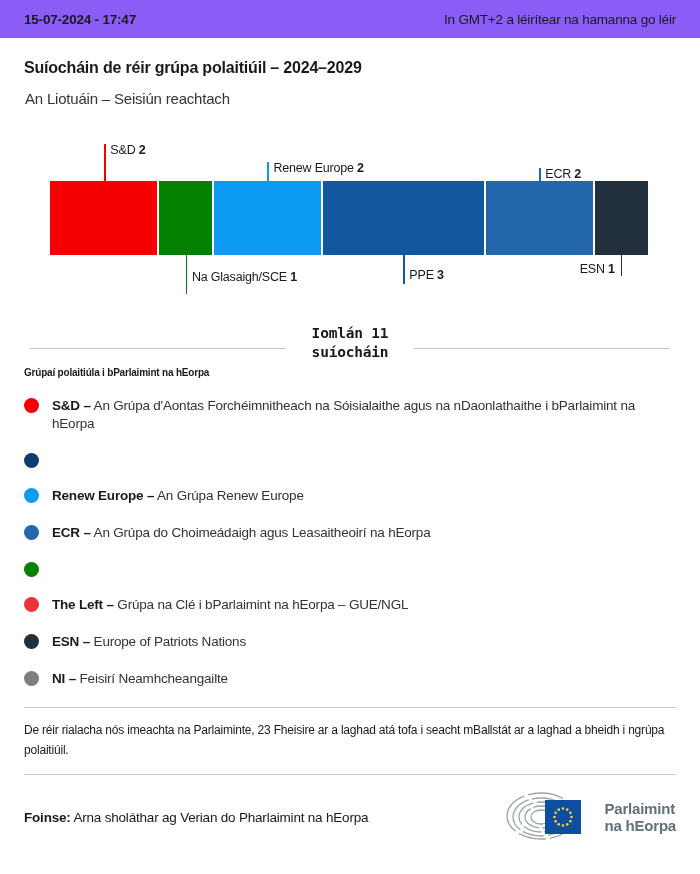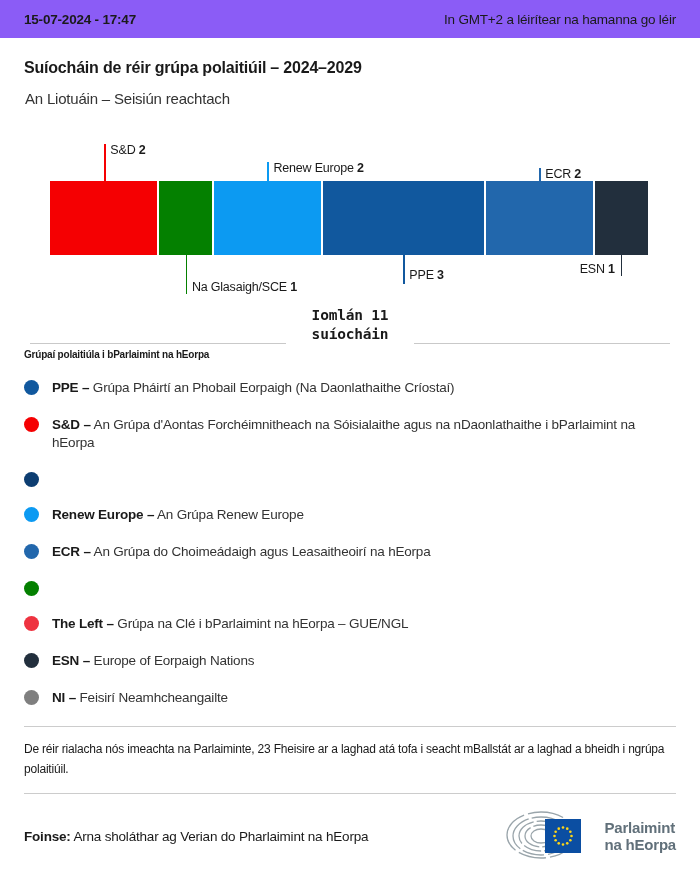--- a/index.html
+++ b/index.html
@@ -20,21 +20,21 @@
   .page-title { font-size:16px; font-weight:700; margin:21px 24px 0; }
   .page-subtitle { font-size:15px; font-weight:400; color:#333; margin:13px 25px 0; }
 
   .chart { position:relative; height:170px; margin:24px 52px 0 50px; }
   .bar { position:absolute; top:50px; left:0; right:0; height:74px; display:flex; gap:2px; }
   .seg { flex-basis:0; }
   .tick { position:absolute; width:1.5px; }
   .callout-label { position:absolute; font-size:12.5px; white-space:nowrap; height:14px; line-height:14px; }
   .callout-label b { font-weight:700; }
 
-  .total-row { display:flex; align-items:flex-end; margin:5px 30px 0; }
+  .total-row { display:flex; align-items:center; margin:23px 30px 0; }
   .total-row .rule { flex:1; height:1px; background:#c9c9c9; margin-top:10px; }
   .total-label {
     font-family:"DejaVu Sans Mono", monospace; font-weight:700;
     font-size:14.5px; line-height:19px; text-align:center; padding:0 26px;
   }
 
   .legend-heading { font-size:10px; font-weight:700; margin:5px 24px 2px; }
   .legend { list-style:none; margin:19px 24px 0; }
   .legend li { display:flex; margin-bottom:19px; font-size:13.5px; line-height:18px; }
   .legend-dot { width:15px; height:15px; border-radius:50%; flex:0 0 15px; margin:1px 13px 0 0; }
@@ -67,21 +67,21 @@
       <div class="seg" style="flex-grow: 1; background: rgb(4, 128, 0);"></div>
       <div class="seg" style="flex-grow: 2; background: rgb(12, 154, 242);"></div>
       <div class="seg" style="flex-grow: 3; background: rgb(17, 88, 158);"></div>
       <div class="seg" style="flex-grow: 2; background: rgb(34, 103, 172);"></div>
       <div class="seg" style="flex-grow: 1; background: rgb(34, 47, 61);"></div>
     </div>
   <div>
       <div class="tick" style="left: 9.09091%; background: rgb(245, 0, 2); top: 13px; height: 37px;"></div>
       <div class="callout-label" style="left: calc(9.09091% + 6px); top: 12px;"><span>S&amp;D</span> <b>2</b></div>
       <div class="tick" style="left: 22.7273%; background: rgb(4, 128, 0); top: 124px; height: 39px;"></div>
-      <div class="callout-label" style="left: calc(22.7273% + 6px); top: 149px;"><span>Na Glasaigh/SCE</span> <b>1</b></div>
+      <div class="callout-label" style="left: calc(22.7273% + 6px); top: 139px;"><span>Na Glasaigh/SCE</span> <b>1</b></div>
       <div class="tick" style="left: 36.3636%; background: rgb(12, 154, 242); top: 31px; height: 19px;"></div>
       <div class="callout-label" style="left: calc(36.3636% + 6px); top: 30px;"><span>Renew Europe</span> <b>2</b></div>
       <div class="tick" style="left: 59.0909%; background: rgb(17, 88, 158); top: 124px; height: 29px;"></div>
       <div class="callout-label" style="left: calc(59.0909% + 6px); top: 137px;"><span>PPE</span> <b>3</b></div>
       <div class="tick" style="left: 81.8182%; background: rgb(34, 103, 172); top: 37px; height: 13px;"></div>
       <div class="callout-label" style="left: calc(81.8182% + 6px); top: 36px;"><span>ECR</span> <b>2</b></div>
       <div class="tick" style="left: 95.4545%; background: rgb(34, 47, 61); top: 124px; height: 21px;"></div>
       <div class="callout-label" style="right: calc(4.54545% + 6px); top: 131px;"><span>ESN</span> <b>1</b></div>
     </div>
 </div>
@@ -92,24 +92,20 @@
     <div>Iomlán 11</div>
     <div>suíocháin</div>
   </div>
   <span class="rule"></span>
 </div>
 
 <h3 class="legend-heading">Grúpaí polaitiúla i bParlaimint na hEorpa</h3>
 
 <ul class="legend">
   <li>
-    <span class="legend-dot" style="background: rgb(17, 88, 158);"></span>
-    <span class="legend-text"><b>PPE –</b> <span class="desc">Grúpa Pháirtí an Phobail Eorpaigh (Na Daonlathaithe Críostaí)</span></span>
-  </li>
-  <li>
     <span class="legend-dot" style="background: rgb(245, 0, 2);"></span>
     <span class="legend-text"><b>S&amp;D –</b> <span class="desc">An Grúpa d'Aontas Forchéimnitheach na Sóisialaithe agus na nDaonlathaithe i bParlaimint na hEorpa</span></span>
   </li>
   <li>
     <span class="legend-dot" style="background: rgb(13, 61, 113);"></span>
   </li>
   <li>
     <span class="legend-dot" style="background: rgb(12, 154, 242);"></span>
     <span class="legend-text"><b>Renew Europe –</b> <span class="desc">An Grúpa Renew Europe</span></span>
   </li>
@@ -119,21 +115,21 @@
   </li>
   <li>
     <span class="legend-dot" style="background: rgb(4, 128, 0);"></span>
   </li>
   <li>
     <span class="legend-dot" style="background: rgb(238, 51, 64);"></span>
     <span class="legend-text"><b>The Left –</b> <span class="desc">Grúpa na Clé i bParlaimint na hEorpa – GUE/NGL</span></span>
   </li>
   <li>
     <span class="legend-dot" style="background: rgb(34, 47, 61);"></span>
-    <span class="legend-text"><b>ESN –</b> <span class="desc">Europe of Eorpaigh Nations</span></span>
+    <span class="legend-text"><b>ESN –</b> <span class="desc">Europe of Patriots Nations</span></span>
   </li>
   <li>
     <span class="legend-dot" style="background: rgb(127, 127, 127);"></span>
     <span class="legend-text"><b>NI –</b> <span class="desc">Feisirí Neamhcheangailte</span></span>
   </li>
 </ul>
 
 <div class="divider"></div>
 <p class="note">De réir rialacha nós imeachta na Parlaiminte, 23 Fheisire ar a laghad atá tofa i seacht mBallstát ar a laghad a bheidh i ngrúpa polaitiúil.</p>
 <div class="divider"></div>

